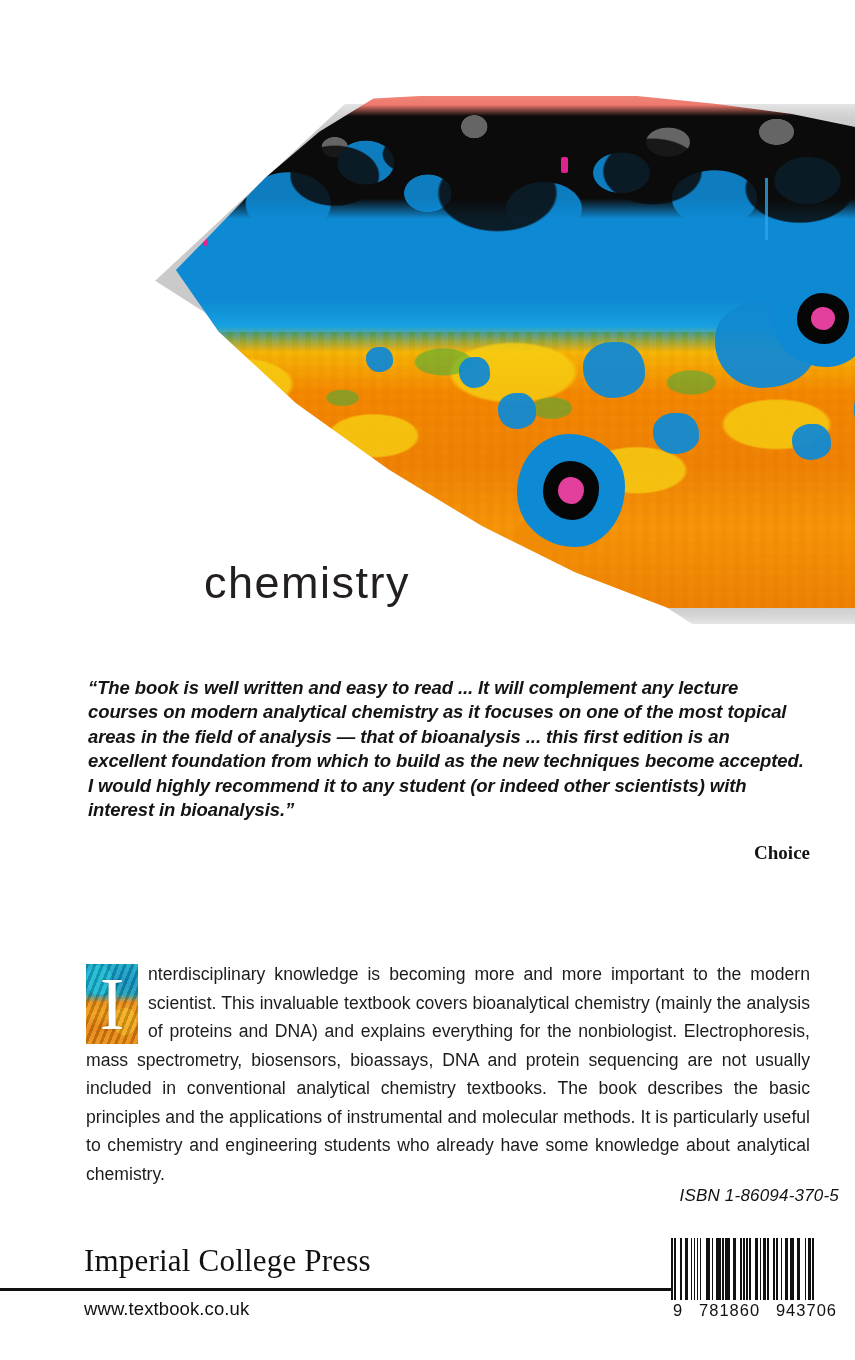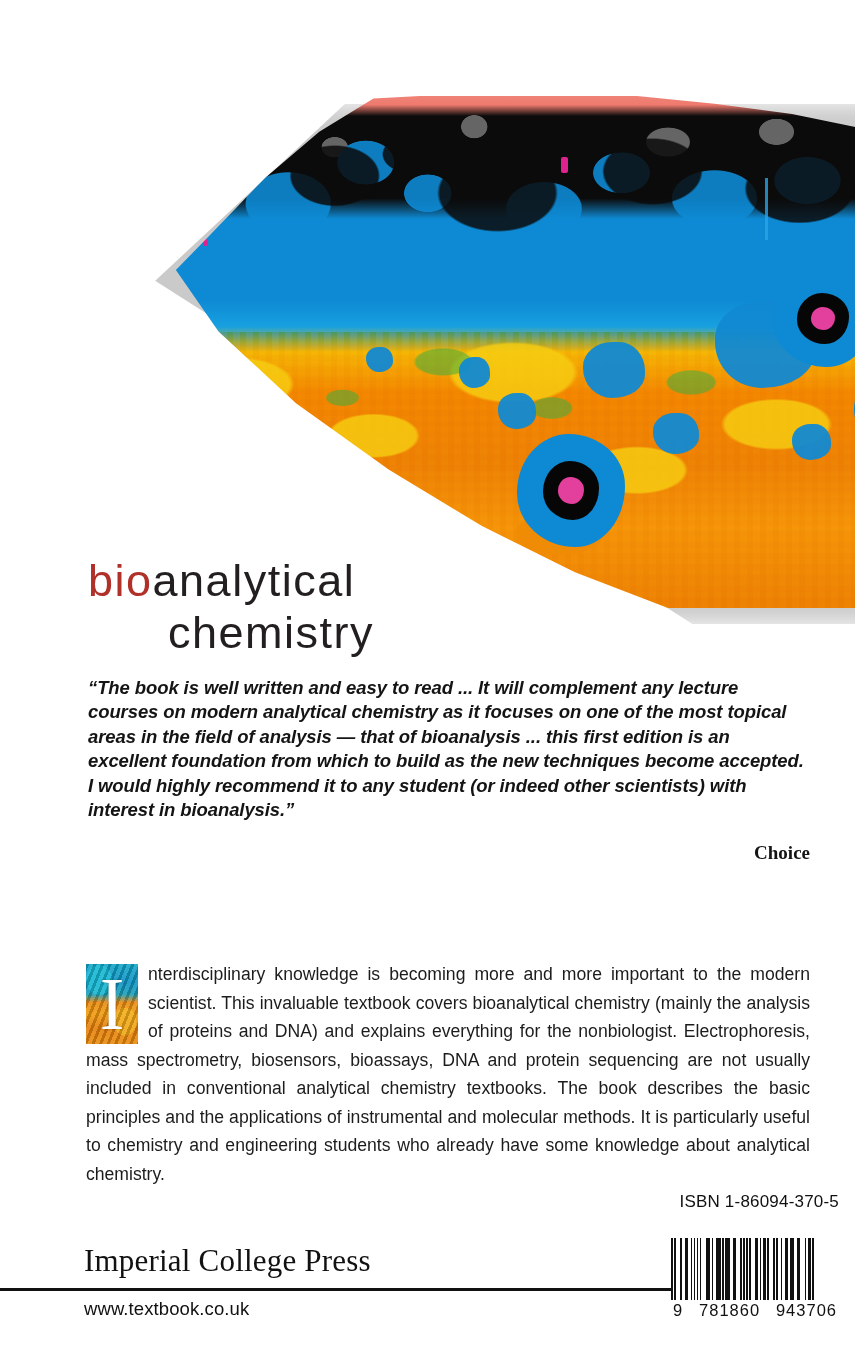--- a/index.html
+++ b/index.html
@@ -240,21 +240,21 @@
     color: #231f20;
     line-height: 1.12;
     white-space: nowrap;
   }
   .title-bio { color: #b0302a; }
   .title-line2 {
     font-size: 45px;
     letter-spacing: 1.5px;
     color: #231f20;
     line-height: 1.12;
-    margin-left: 80px;
+    margin-left: 116px;
     margin-top: 2px;
     white-space: nowrap;
   }
 
   
   .quotes {
     position: absolute;
     left: 88px;
     top: 676px;
     width: 722px;
@@ -334,22 +334,22 @@
     z-index: 5;
   }
   .price-code {
     font-size: 17px;
     color: #111;
     letter-spacing: .2px;
   }
   .isbn-text {
     font-size: 17px;
     color: #111;
-    margin-top: 6px;
     letter-spacing: .2px;
+    font-style: italic;
   }
 
   .barcode-box {
     position: absolute;
     right: 16px;
     top: 1238px;
     width: 168px;
     z-index: 5;
   }
   .bars {
@@ -428,21 +428,20 @@
       <div class="spot s3"></div>
 
       <div class="art-streak"></div>
       <div class="art-fleck"></div>
       <div class="art-fleck2"></div>
       <div class="art-rim"></div>
     </div>
   </div>
 
   <div class="title-block">
-    <div class="title-line1"><span class="title-bio">bio</span><span>analytical</span></div>
     <div class="title-line2">chemistry</div>
   </div>
 
   <div class="quotes">
     <div class="quote-1">
       <div class="quote-text">“The book is well written and easy to read ... It will complement any lecture courses on modern analytical chemistry as it focuses on one of the most topical areas in the field of analysis — that of bioanalysis ... this first edition is an excellent foundation from which to build as the new techniques become accepted. I would highly recommend it to any student (or indeed other scientists) with interest in bioanalysis.”</div>
     </div>
     <div class="quote-2">
       <div class="quote-source">Choice</div>
     </div>

